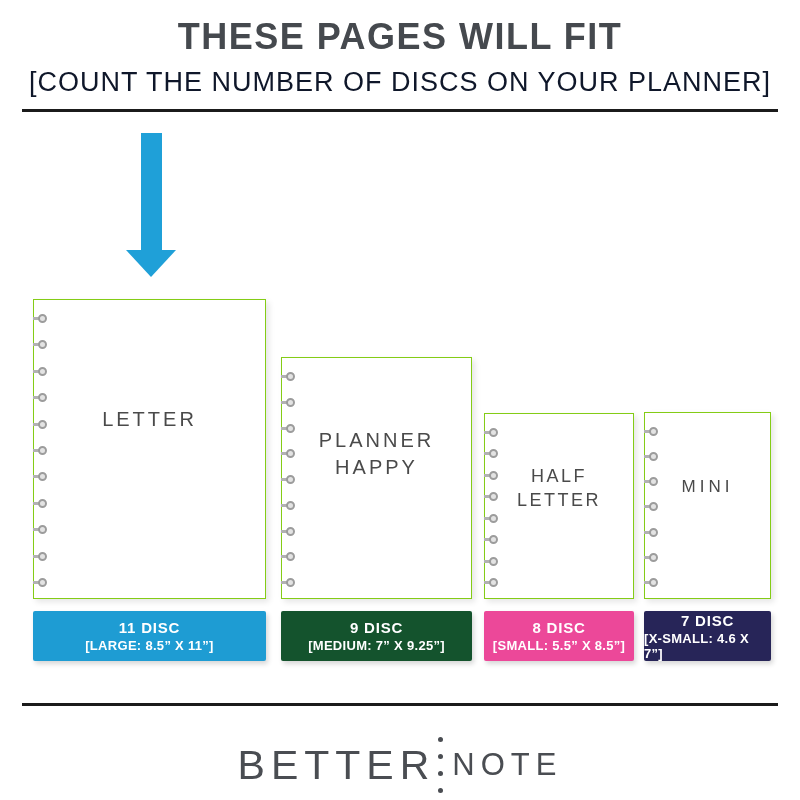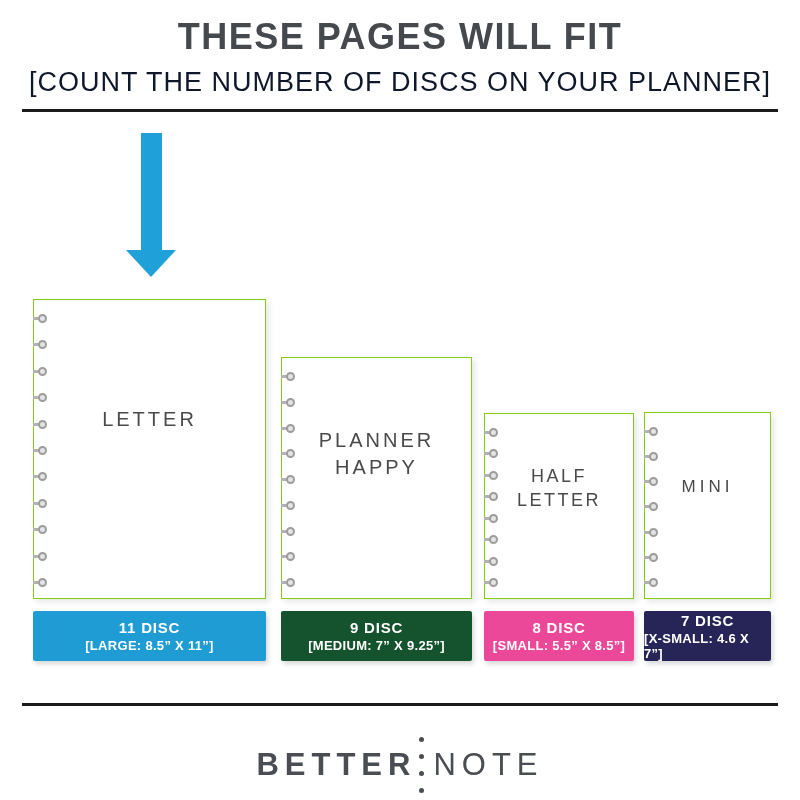--- a/index.html
+++ b/index.html
@@ -59,21 +59,21 @@
     display:flex;flex-direction:column;justify-content:center;align-items:center;
     box-shadow:2px 3px 5px rgba(0,0,0,0.16);
   }
   .banner .l1{font-size:15px;font-weight:700;letter-spacing:0.8px;text-align:right;}
   .banner .l2{font-size:13px;font-weight:700;letter-spacing:0.3px;margin-top:2px;}
   
   .logo{
     position:absolute;top:736px;left:0;width:100%;height:58px;
     display:flex;justify-content:center;align-items:center;color:#4a4d52;
   }
-  .logo .word-left{font-size:31px;font-weight:700;letter-spacing:6px;text-align:center;}
+  .logo .word-left{font-size:41px;font-weight:400;letter-spacing:6px;text-align:center;}
   .logo .word-right{font-size:31px;font-weight:400;letter-spacing:6px;}
   .logo .dots{
     height:56px;display:flex;flex-direction:column;justify-content:space-between;
     margin:0 9px 0 3px;
   }
   .logo .dot{width:5px;height:5px;border-radius:50%;background:#4a4d52;}
 </style>
 </head>
 <body>
 

